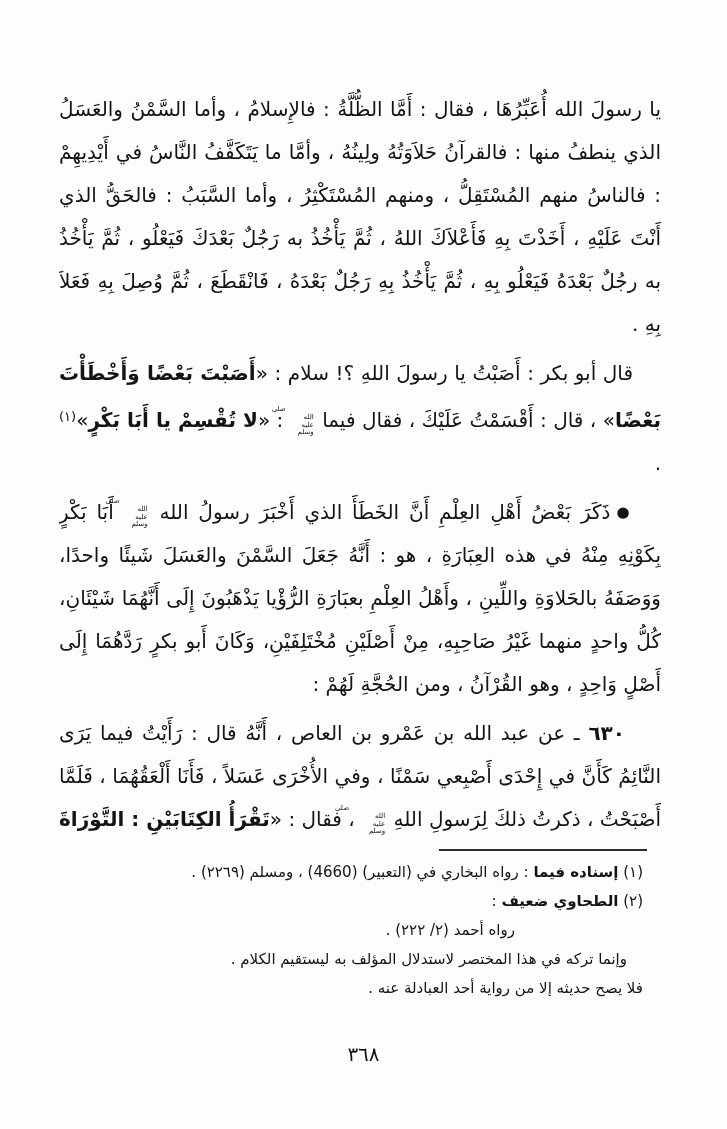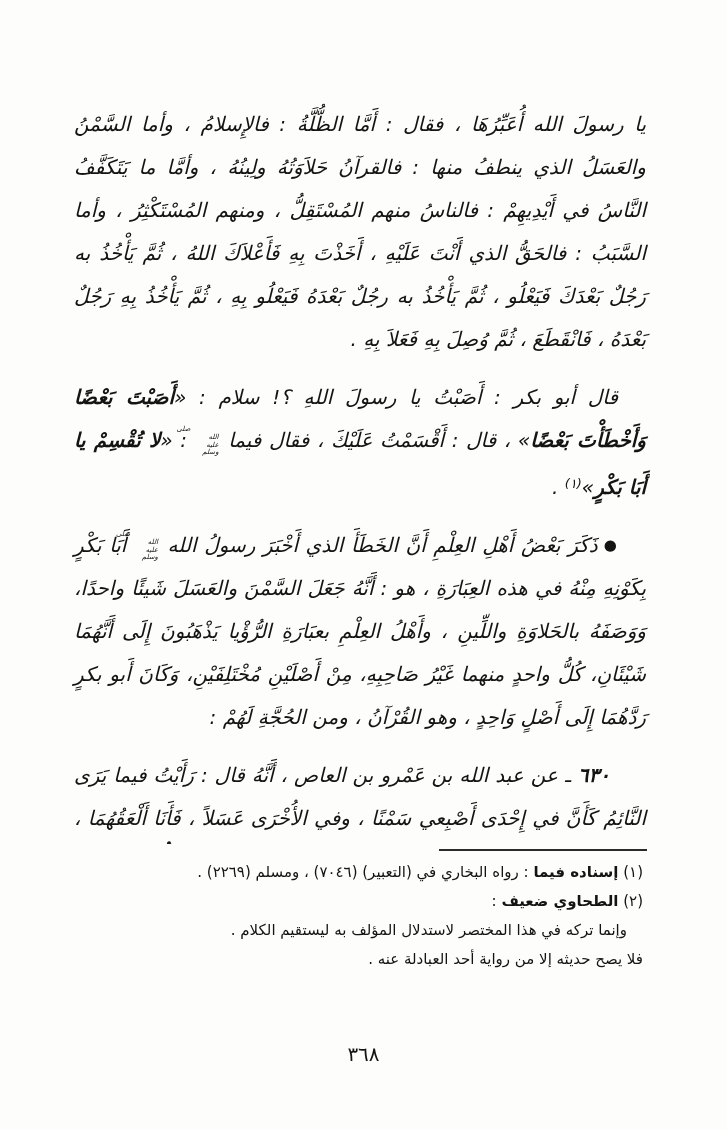--- a/index.html
+++ b/index.html
@@ -16,21 +16,21 @@
   .main-text{
     position:absolute;
     top:88px;right:66px;
     width:602px;height:756px;
     overflow:hidden;
     font-size:20px;
     line-height:43px;
     text-align:justify;
     text-justify:inter-word;
   }
-  .main-text p{margin:15px;font-style:italic;}
+  .main-text p{margin:0;}
   .main-text p + p{margin-top:6px;}
   .indent{text-indent:28px;}
   .indent-lg{text-indent:36px;}
   .b{font-weight:bold;}
   .fn-ref{font-size:13px;vertical-align:6px;letter-spacing:-0.5px;}
   .saw{
     display:inline-block;
     width:22px;
     font-size:7px;
     line-height:1.1;
@@ -79,21 +79,22 @@
 
     <p class="para indent"><span class="bullet">●</span><span>ذَكَرَ بَعْضُ أَهْلِ العِلْمِ أَنَّ الخَطَأَ الذي أَخْبَرَ رسولُ الله </span><span class="saw">صلى الله عليه وسلم</span><span> أَبَا بَكْرٍ بِكَوْنِهِ مِنْهُ في هذه العِبَارَةِ ، هو : أَنَّهُ جَعَلَ السَّمْنَ والعَسَلَ شَيئًا واحدًا، وَوَصَفَهُ بالحَلاوَةِ واللِّينِ ، وأَهْلُ العِلْمِ بعبَارَةِ الرُّؤْيا يَذْهَبُونَ إِلَى أَنَّهُمَا شَيْئَانِ، كُلُّ واحدٍ منهما غَيْرُ صَاحِبِهِ، مِنْ أَصْلَيْنِ مُخْتَلِفَيْنِ، وَكَانَ أَبو بكرٍ رَدَّهُمَا إِلَى أَصْلٍ وَاحِدٍ ، وهو القُرْآنُ ، ومن الحُجَّةِ لَهُمْ :</span></p>
 
     <p class="para indent-lg"><span class="b">٦٣٠</span><span> ـ عن عبد الله بن عَمْرو بن العاص ، أَنَّهُ قال : رَأَيْتُ فيما يَرَى النَّائِمُ كَأَنَّ في إِحْدَى أَصْبِعي سَمْنًا ، وفي الأُخْرَى عَسَلاً ، فَأَنَا أَلْعَقُهُمَا ، فَلَمَّا أَصْبَحْتُ ، ذكرتُ ذلكَ لِرَسولِ اللهِ </span><span class="saw">صلى الله عليه وسلم</span><span> ، فقال : «</span><span class="b">تَقْرَأُ الكِتَابَيْنِ : التَّوْرَاةَ والفُرْقَانَ</span></p>
 
   </div>
 
   <div class="fn-sep"></div>
 
   <div class="footnotes">
-    <div class="fn"><span>(١) </span><span class="b">إسناده فيما</span><span> : رواه البخاري في (التعبير) (٧٠٤٦) ، ومسلم (٢٢٦٩) .</span></div>
+    <div class="fn"><span>(١) </span><span class="b">إسناده فيما</span><span> : رواه البخاري في (التعبير) (4660) ، ومسلم (٢٢٦٩) .</span></div>
     <div class="fn"><span>(٢) </span><span class="b">الطحاوي ضعيف</span><span> :</span></div>
+    <div class="fn fn-indent-deep">رواه أحمد (٢/ ٢٢٢) .</div>
     <div class="fn fn-indent">وإنما تركه في هذا المختصر لاستدلال المؤلف به ليستقيم الكلام .</div>
     <div class="fn">فلا يصح حديثه إلا من رواية أحد العبادلة عنه .</div>
   </div>
 
   <div class="page-number">٣٦٨</div>
 
 </div>
 
 </body></html>

